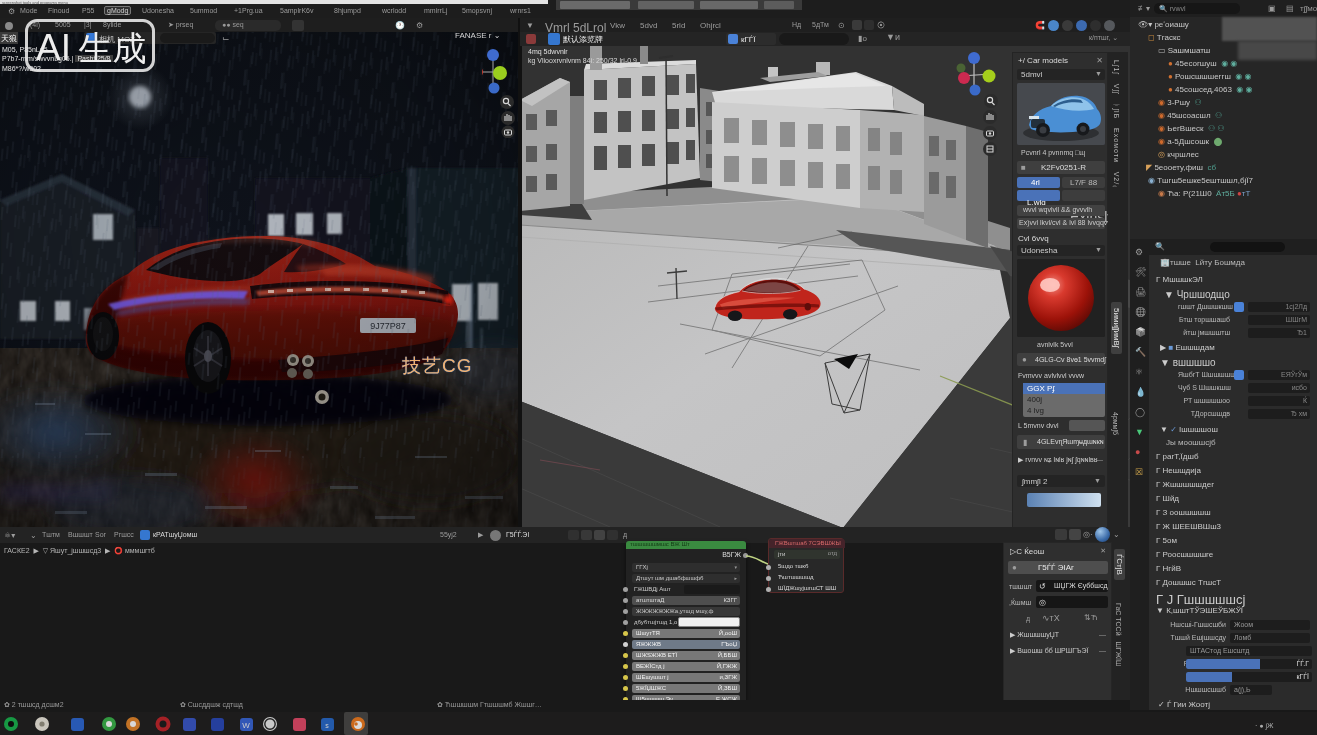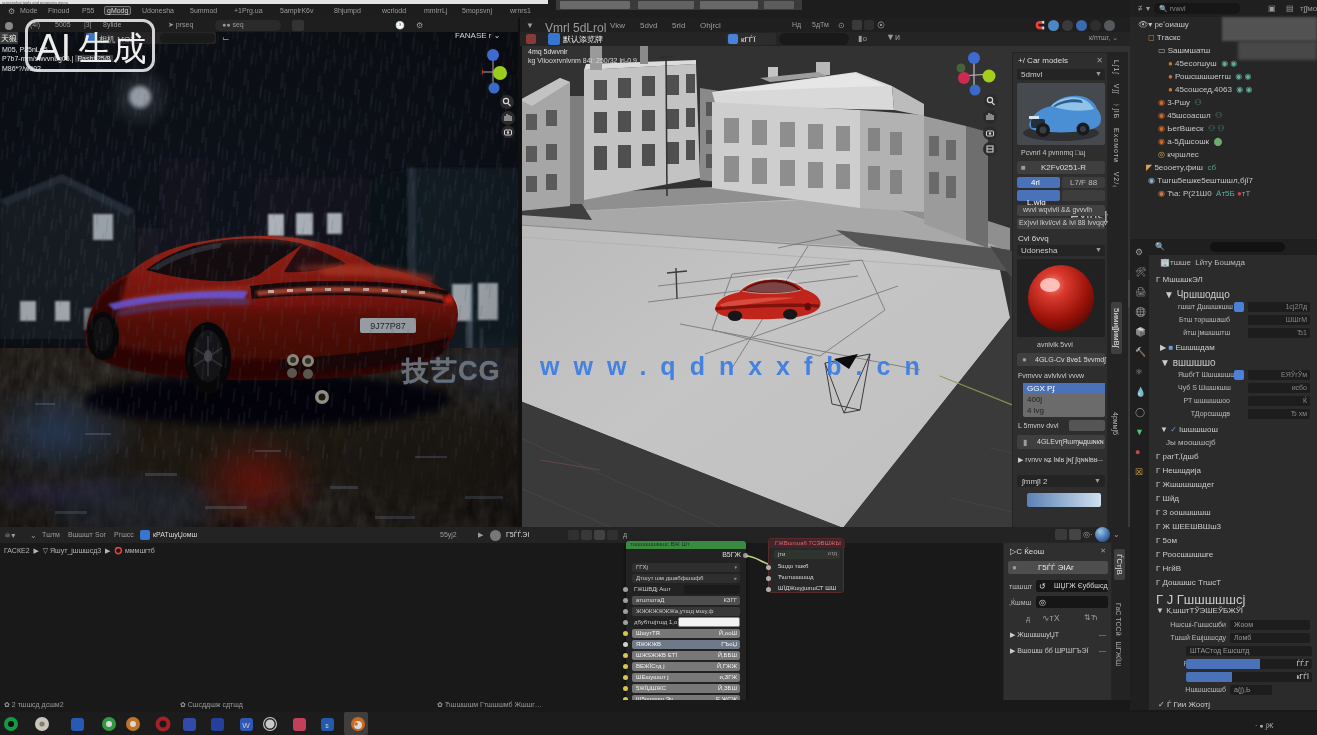--- a/index.html
+++ b/index.html
@@ -908,15 +908,14 @@
       <text x="325" y="13" font-size="7" fill="#ddd" text-anchor="middle">s</text>
  <circle cx="356" cy="9" r="7" fill="#d86e1a"></circle>
       <circle cx="356" cy="10" r="4" fill="#e8e8e8"></circle>
       <circle cx="354" cy="9" r="1.8" fill="#d86e1a"></circle>
 </svg>
 
 <div class="t" style="left:1255px;top:722px;font-size:7px;color:#aaa">· ● јЖ</div>
 
 <div class="a" style="left:25px;top:19px;width:130px;height:53px;border:3px solid rgba(232,232,232,.9);border-radius:12px"></div>
 <div class="a" style="left:36px;top:26px;color:#ededed;font-size:37px;font-family:'Liberation Sans';text-shadow:0 0 2px rgba(0,0,0,.4)">AI <span style="font-size:34px">生成</span></div>
-<div class="a" style="left:402px;top:353px;color:#737373;font-size:27px;font-weight:bold;letter-spacing:1px;opacity:.95;text-shadow:0 0 1px #2f7ff0">技艺CG</div>
-<div class="a" style="left:540px;top:352px;color:#3a7de5;font-size:25px;font-weight:bold;letter-spacing:14px;opacity:.92">www.qdnxxfb.cn</div>
+<div class="a" style="left:402px;top:353px;color:#fdba74;font-size:19px;font-weight:normal;letter-spacing:1px;opacity:.95;text-shadow:0 0 1px #2f7ff0">技艺CG</div>
 
 </div>
 </body></html>

